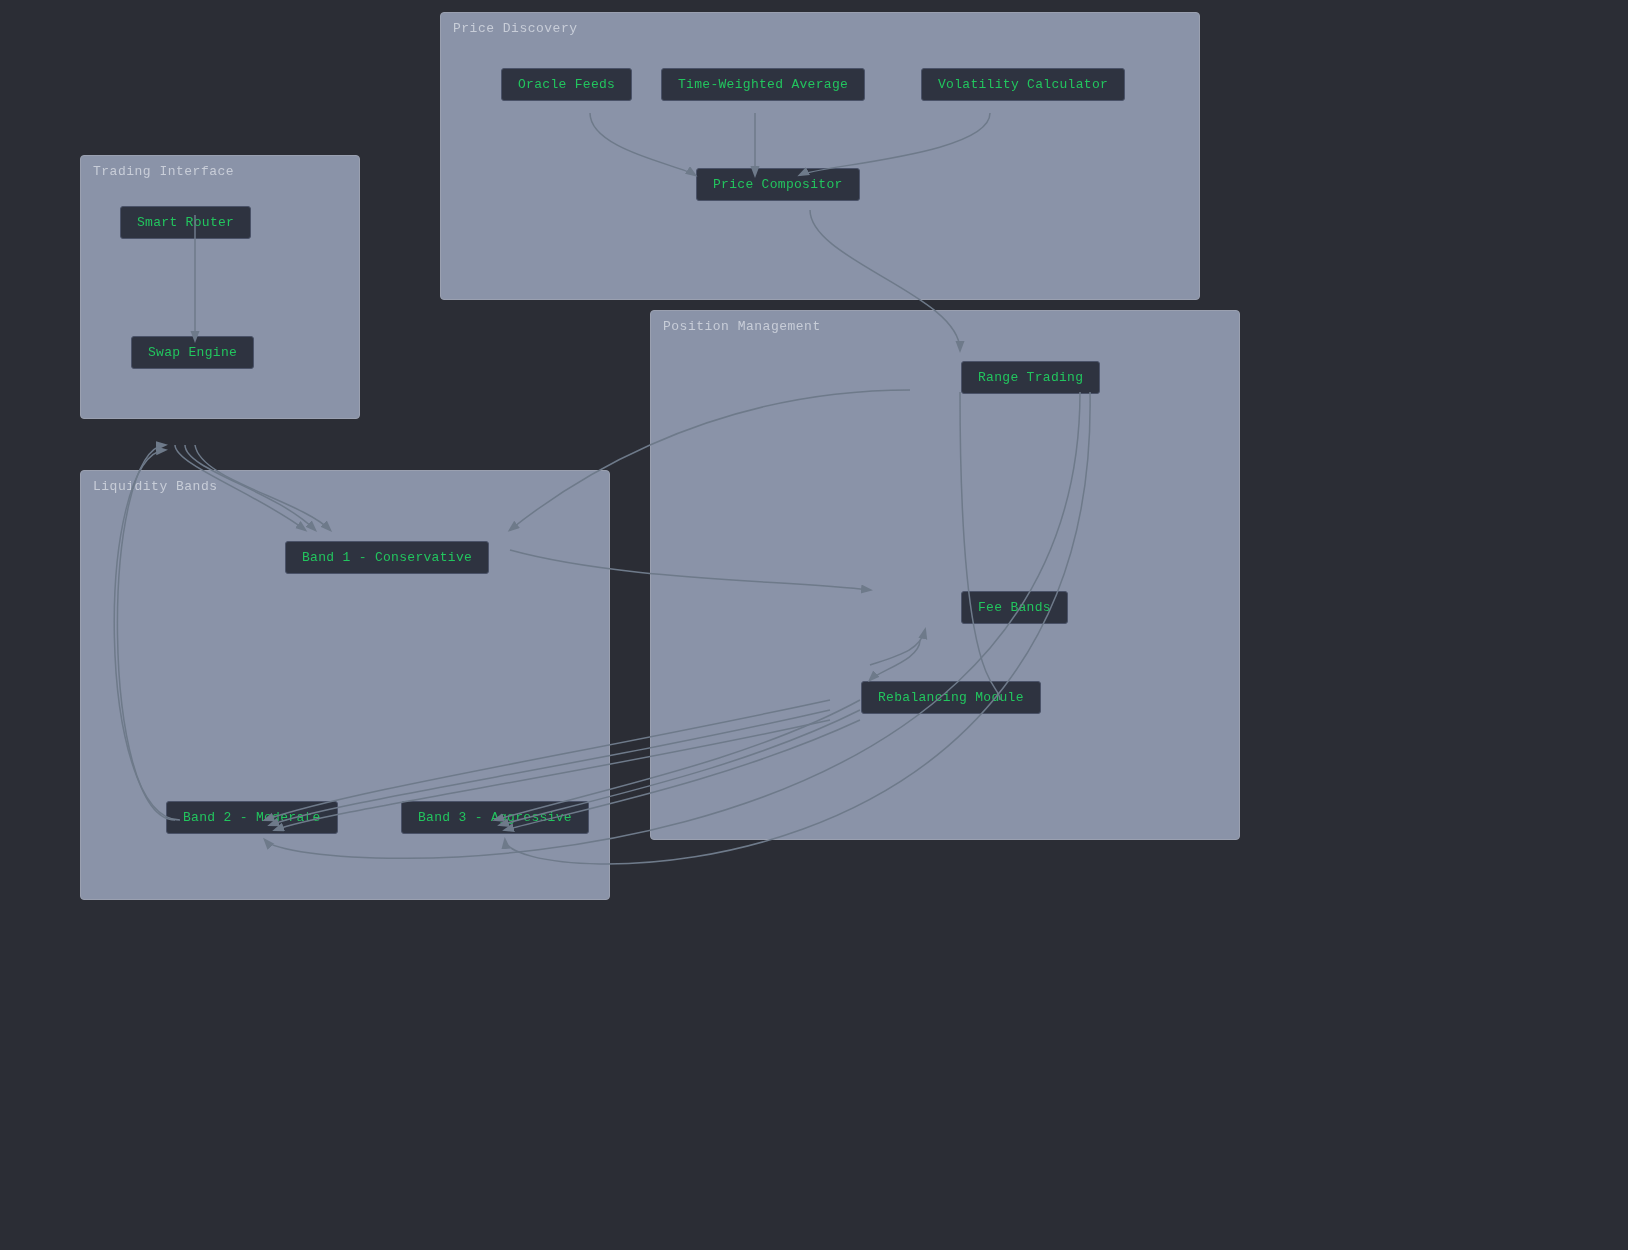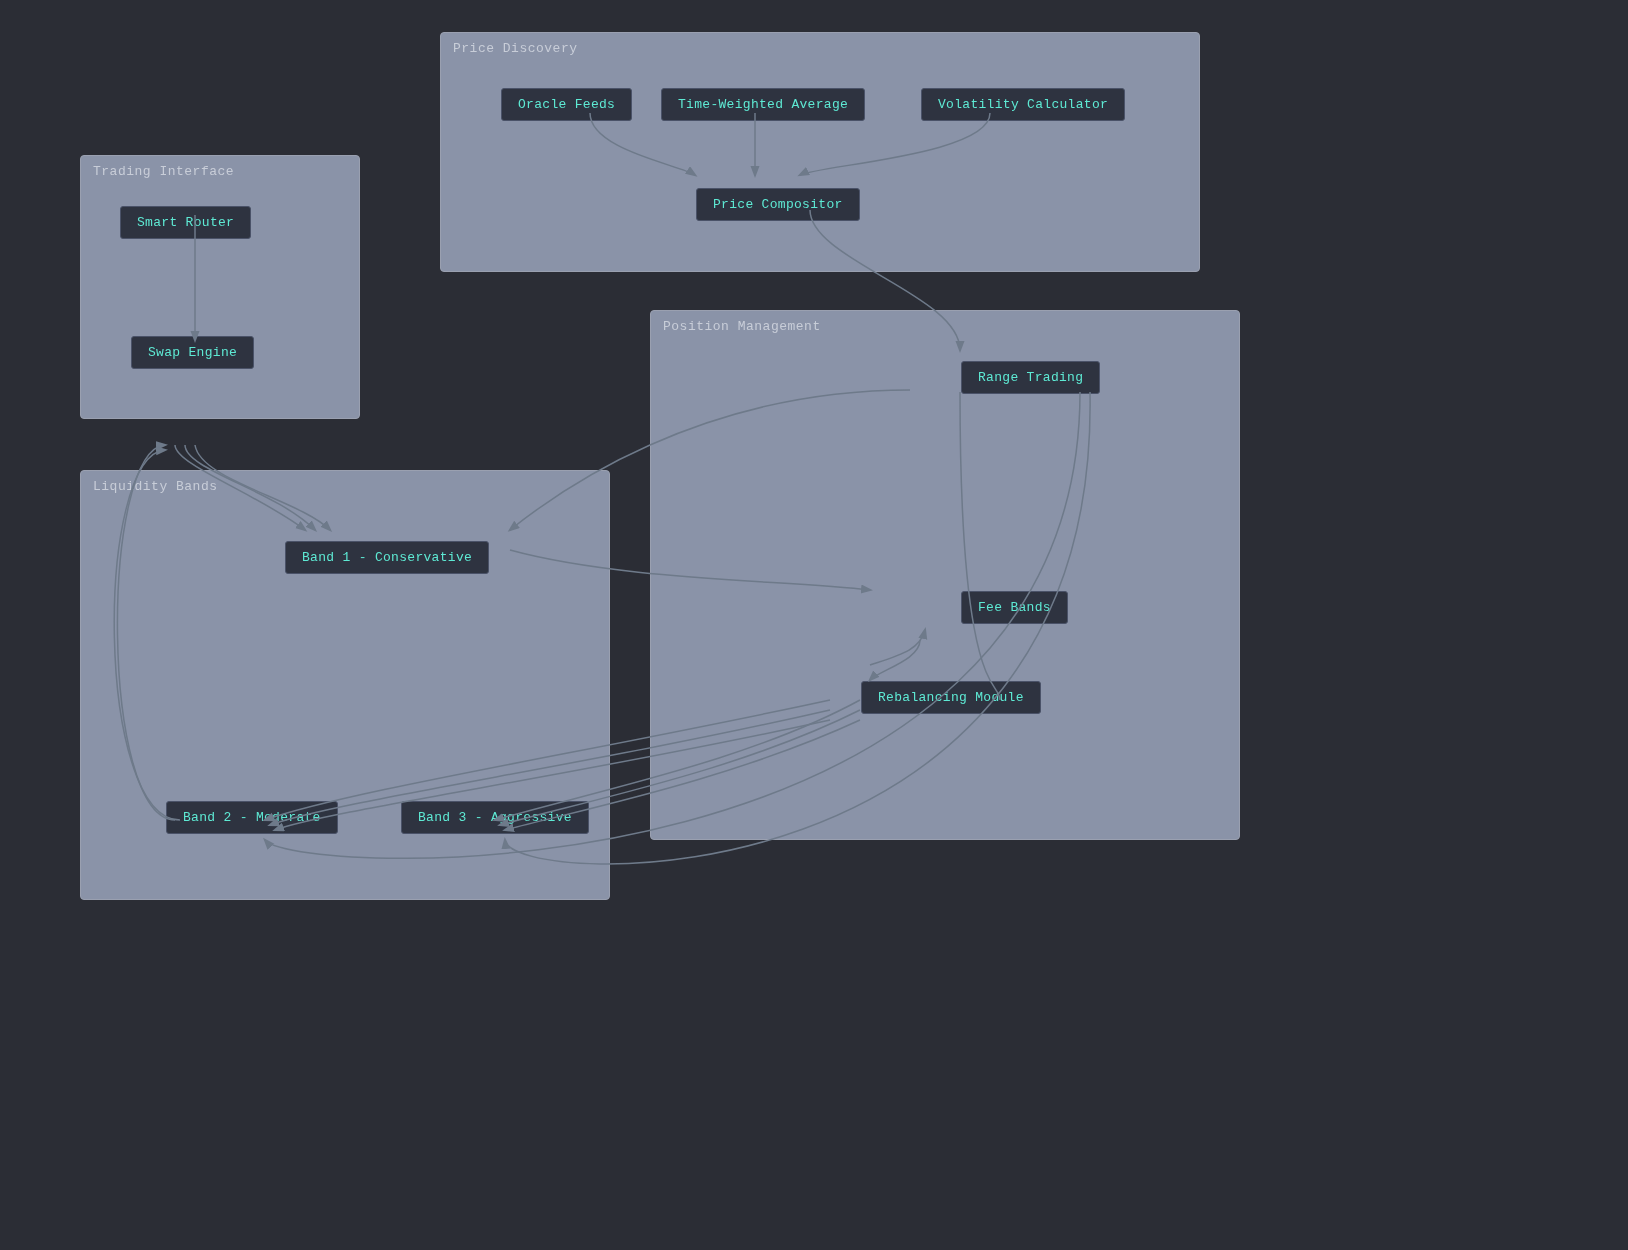--- a/index.html
+++ b/index.html
@@ -26,21 +26,21 @@
       color: #c8cdd8;
       font-size: 13px;
       letter-spacing: 0.5px;
     }
 
     .node {
       position: absolute;
       background-color: #2e3340;
       border: 1.5px solid #4a5268;
       border-radius: 3px;
-      color: #5eead4;
+      color: #22c55e;
       font-size: 13px;
       padding: 8px 16px;
       letter-spacing: 0.3px;
       white-space: nowrap;
     }
 
     svg.arrows {
       position: absolute;
       top: 0;
       left: 0;
@@ -56,21 +56,21 @@
     }
 
     svg.arrows marker#arrow path {
       fill: #6e7a8a;
       stroke: none;
     }
   </style>
 </head>
 <body>
 
-<div class="panel" style="left: 440px; top: 32px; width: 760px; height: 240px;">
+<div class="panel" style="left: 440px; top: 12px; width: 760px; height: 288px;">
   <span class="panel-label">Price Discovery</span>
 
   <div class="node" style="left: 60px; top: 55px;">Oracle Feeds</div>
 
   <div class="node" style="left: 220px; top: 55px;">Time-Weighted Average</div>
 
   <div class="node" style="left: 480px; top: 55px;">Volatility Calculator</div>
 
   <div class="node" style="left: 255px; top: 155px;">Price Compositor</div>
 </div>

